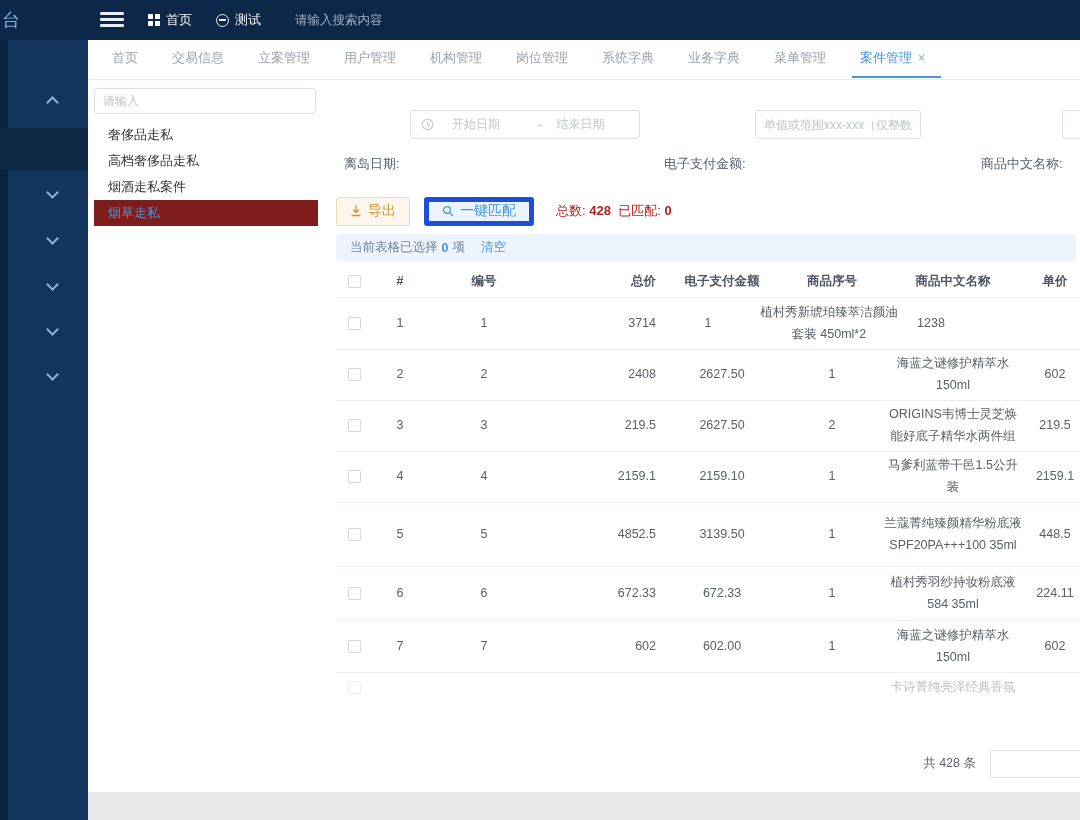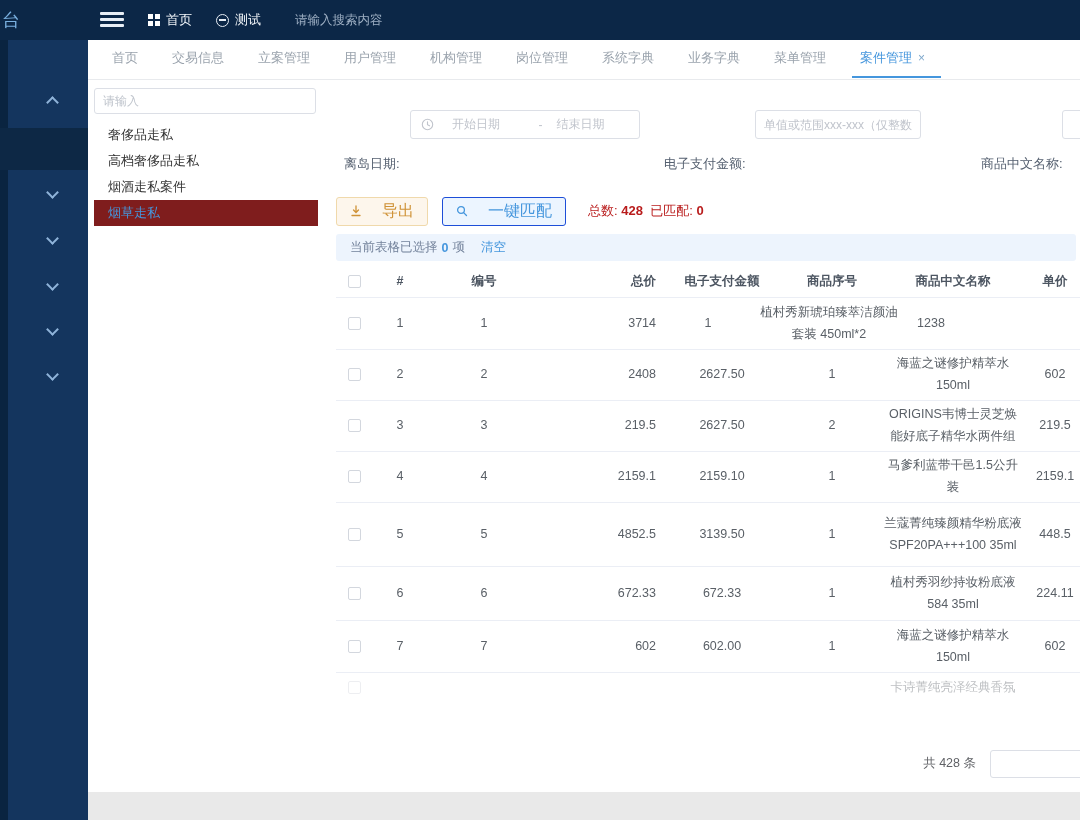--- a/index.html
+++ b/index.html
@@ -55,23 +55,23 @@
   .clock { width:13px; height:13px; flex:none; }
   .date-ph { font-size:12px; color:#c0c4cc; white-space:nowrap; }
   .date-box .sep { margin:0 14px; color:#c0c4cc; font-size:12px; }
   .date-box .ph1 { margin-left:18px; margin-right:auto; }
   .amount-input { position:absolute; left:419px; top:0; width:166px; height:29px; border:1px solid #dcdfe6; border-radius:3px; padding:0 8px; font-size:12px; font-family:inherit; color:#333; }
   .amount-input::placeholder { color:#c0c4cc; }
   .name-input { position:absolute; left:726px; top:0; width:70px; height:29px; border:1px solid #dcdfe6; border-radius:3px; padding:0 8px; font-size:12px; font-family:inherit; }
 
   
   .toolbar { position:absolute; left:248px; top:156px; height:30px; display:flex; align-items:center; gap:14px; }
-  .btn { height:29px; display:inline-flex; align-items:center; gap:20px; padding:0 13px; border-radius:3px; font-size:16px; cursor:pointer; white-space:nowrap; }
+  .btn { height:29px; display:inline-flex; align-items:center; gap:6px; padding:0 13px; border-radius:3px; font-size:14px; cursor:pointer; white-space:nowrap; }
   .btn-export { background:#fdf6ec; border:1px solid #f0d9ab; color:#cf9236; }
-  .btn-match { background:#ecf5ff; border:1px solid #1d4ed8; color:#4596dd; }
+  .btn-match { background:#ecf5ff; border:5px solid #1d4ed8; color:#4596dd; }
   .counts { font-size:13px; color:#b91c1c; margin-left:8px; white-space:nowrap; }
   .counts b { font-weight:bold; }
 
   
   .sel-bar { position:absolute; left:248px; top:194px; width:740px; height:27px; background:#edf4fd; border-radius:3px; display:flex; align-items:center; padding:0 14px; font-size:12.5px; color:#73829b; gap:4px; }
   .sel-bar b { color:#4596dd; }
   .sel-clear { color:#4596dd; margin-left:12px; cursor:pointer; }
 
   
   .table-wrap { position:absolute; left:248px; top:226px; width:744px; overflow:hidden; }

